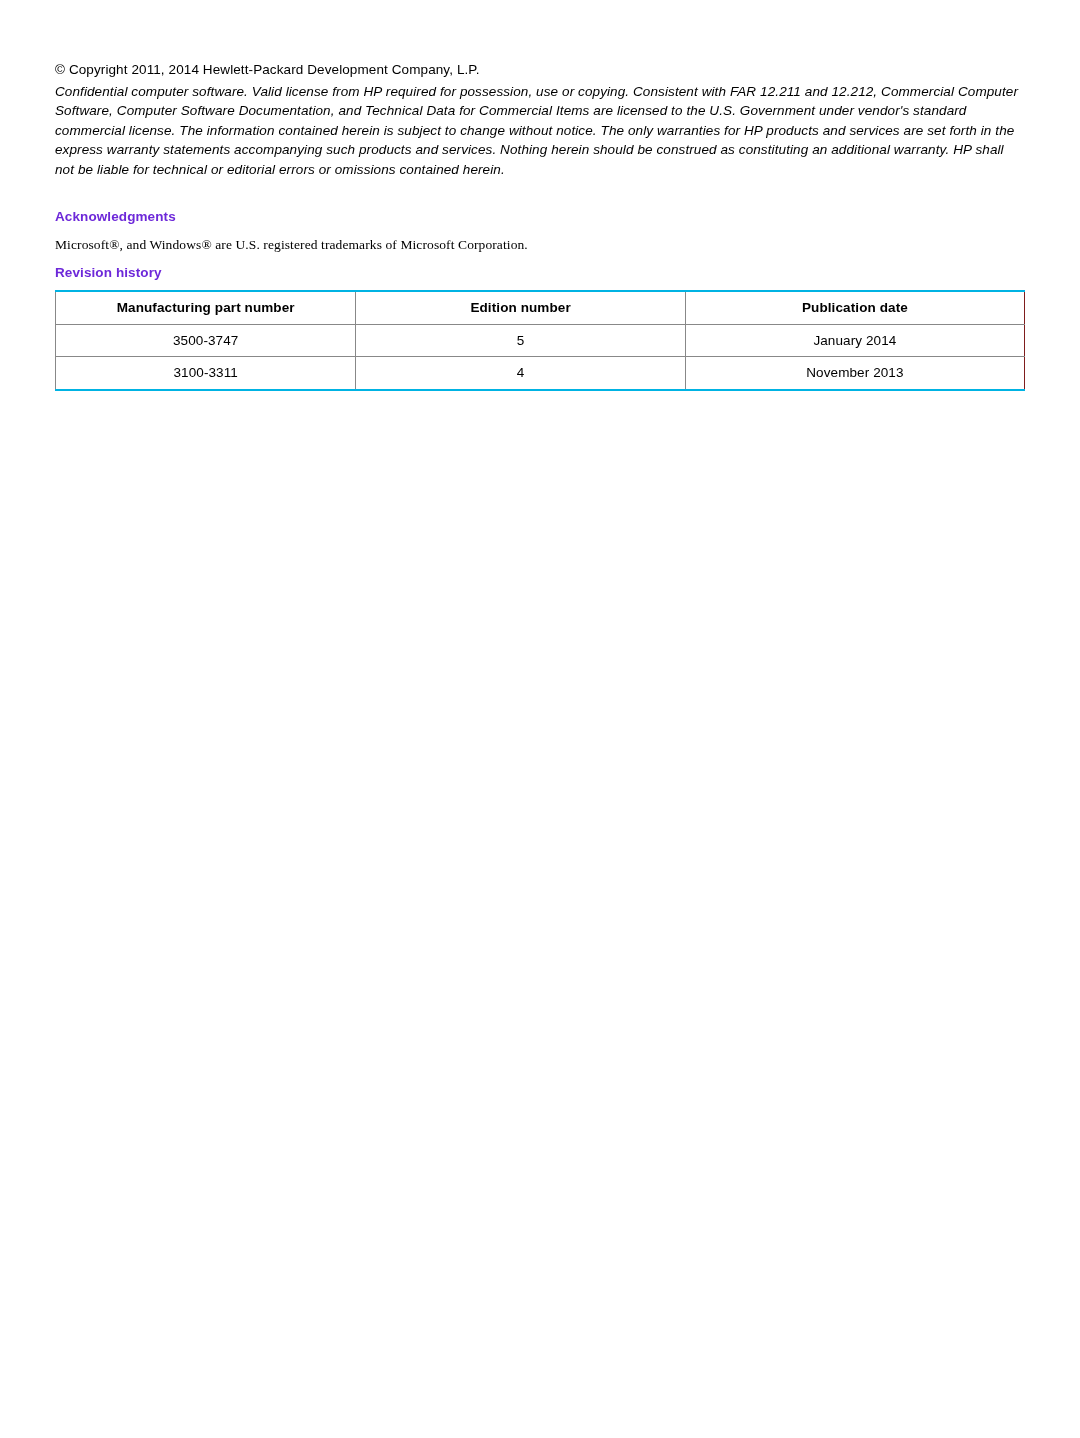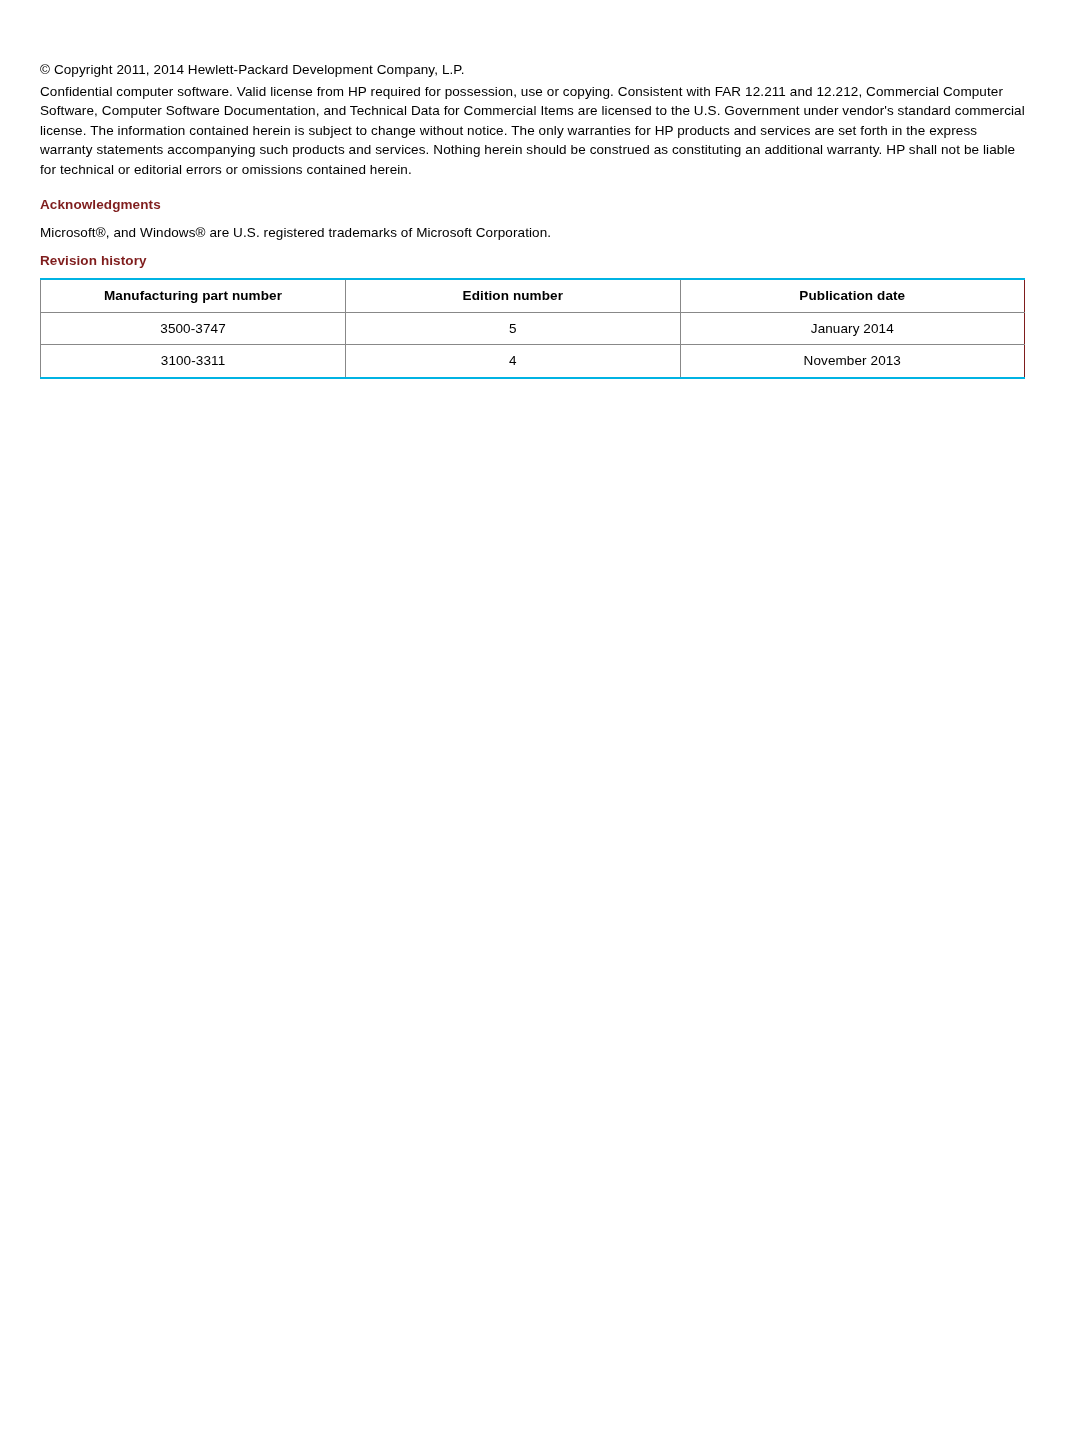--- a/index.html
+++ b/index.html
@@ -3,41 +3,43 @@
 <meta charset="utf-8">
 <style>
   * { box-sizing: border-box; margin: 0; padding: 0; }
   html, body {
     width: 1080px;
     background: #ffffff;
     font-family: "Segoe UI", "Helvetica Neue", Arial, sans-serif;
     color: #000;
   }
   .page {
-    padding: 60px 55px 60px 40px;
+    padding: 60px 55px 60px 55px;
     font-size: 13.5px;
     line-height: 1.45;
     letter-spacing: 0.1px;
     font-stretch: condensed;
   }
   .copyright {
     margin-bottom: 2px;
   }
   .legal {
-    margin-bottom: 16px;
+    margin-bottom: 28px;
+    font-style: italic;
   }
   .section-heading {
-    color: #7f1d1d;
+    color: #6d28d9;
     font-weight: 600;
     font-size: 13.5px;
     margin-top: 8px;
     margin-bottom: 8px;
   }
   .ack-text {
     margin-bottom: 2px;
+    font-family: Liberation Serif, serif;
   }
   table.rev {
     border-collapse: collapse;
     width: 100%;
     margin-top: 4px;
     border-top: 2.5px solid #00b3e3;
     border-bottom: 2.5px solid #00b3e3;
   }
   table.rev th, table.rev td {
     text-align: center;

